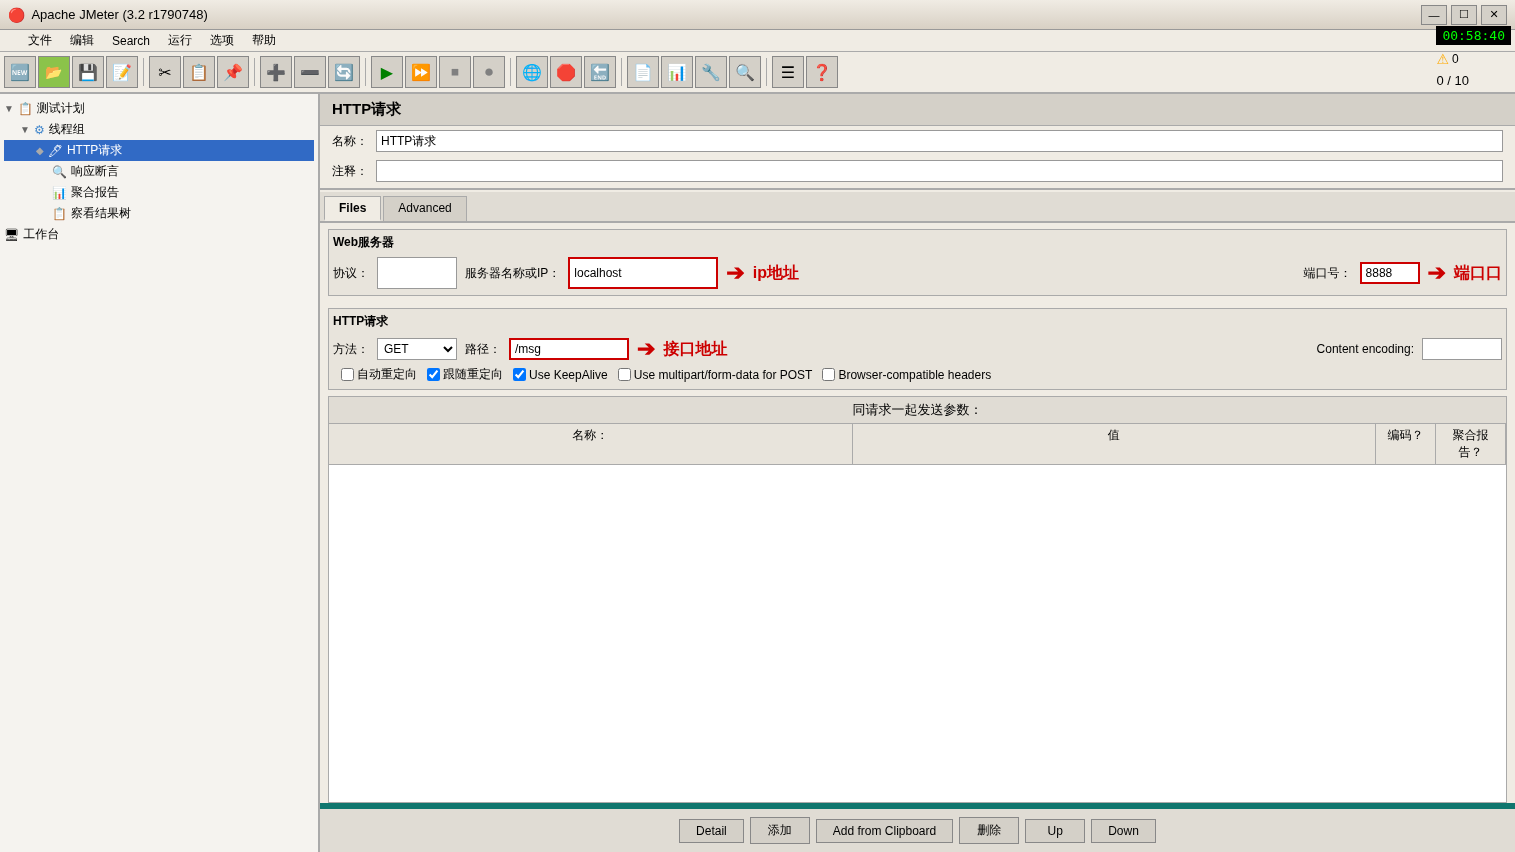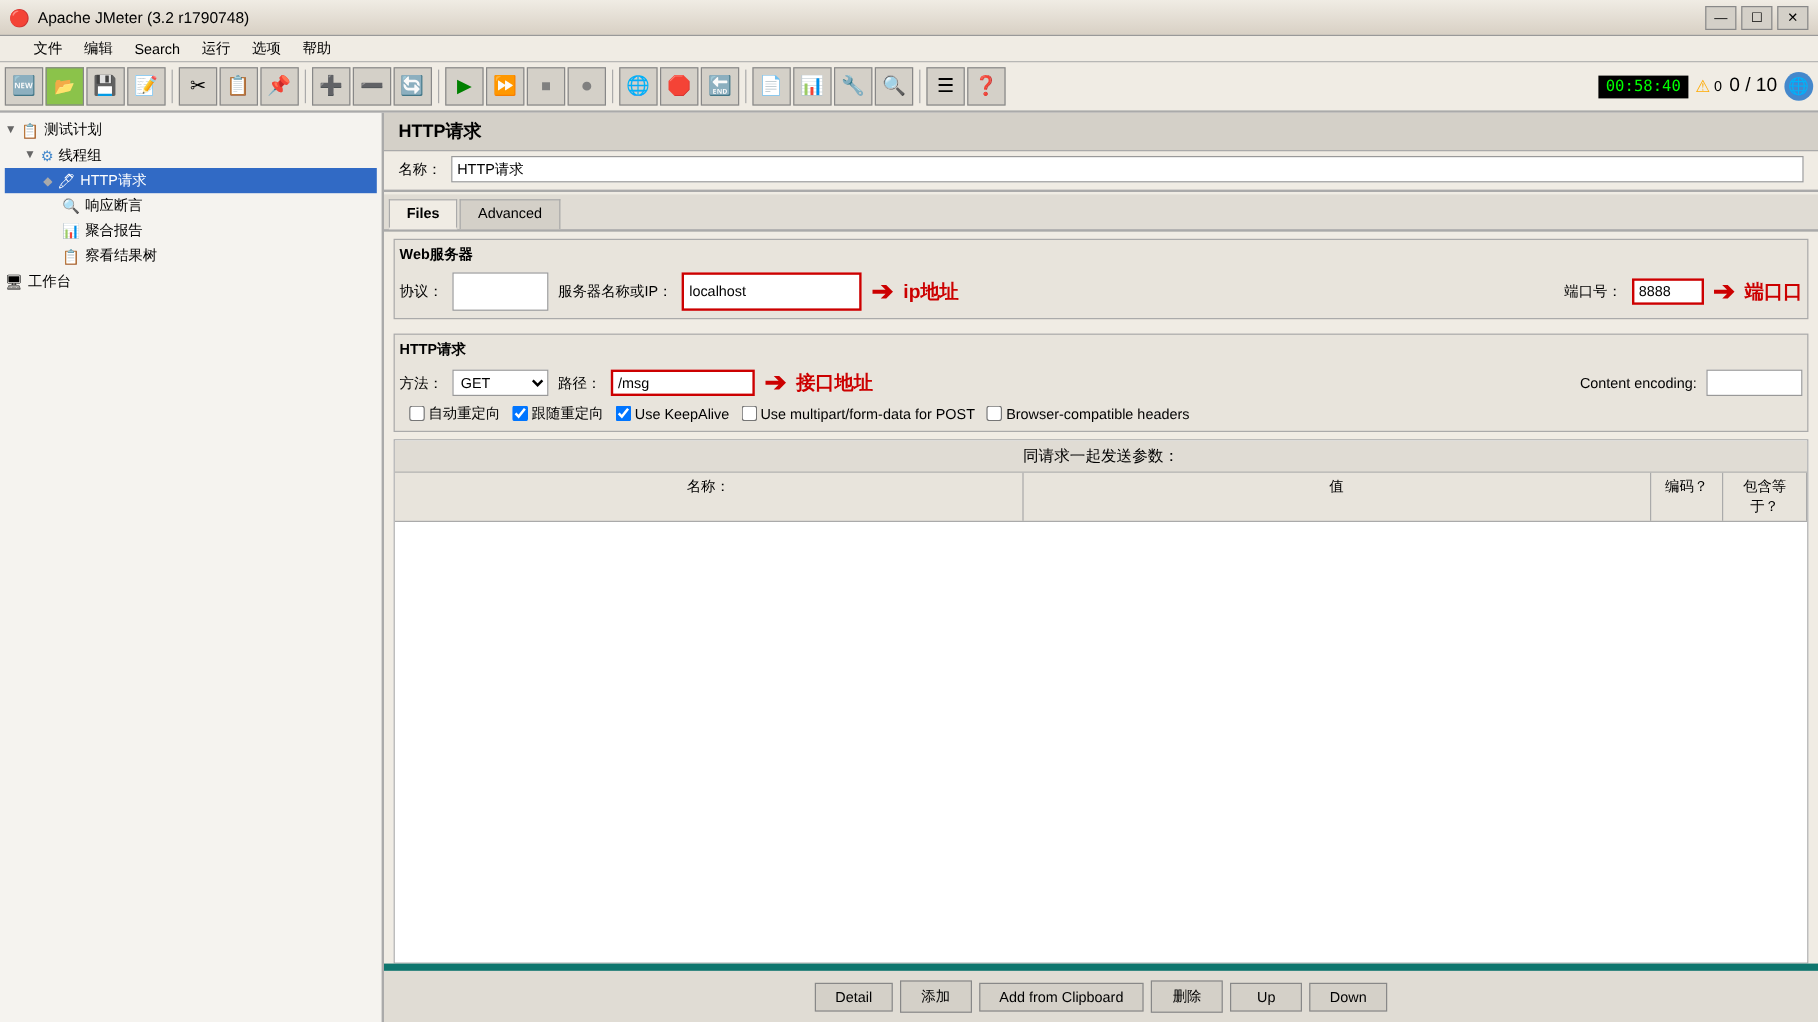--- a/index.html
+++ b/index.html
@@ -61,36 +61,37 @@
       background: #d4d0c8;
       border: 1px solid #888;
       cursor: pointer;
       display: flex; align-items: center; justify-content: center;
       font-size: 16px;
     }
     .toolbar-sep { width: 1px; height: 28px; background: #aaa; margin: 0 3px; }
     .toolbar-right {
       margin-left: auto;
       display: flex;
-      align-items: center;
+      align-items: flex-start;
       gap: 6px;
+      flex-direction: column;
     }
     .toolbar-timer {
       background: #000;
       color: #00ff00;
       font-family: monospace;
       font-size: 13px;
       padding: 2px 6px;
     }
     .toolbar-warn {
       display: flex; align-items: center; gap: 3px;
       font-size: 12px;
     }
     .warn-icon { color: #ffaa00; font-size: 14px; }
-    .toolbar-count { font-size: 16px; }
+    .toolbar-count { font-size: 13px; }
     .toolbar-globe {
       width: 24px; height: 24px;
       background: #4488cc;
       border-radius: 50%;
       display: flex; align-items: center; justify-content: center;
       color: white; font-size: 14px;
     }
 
     
     .main-layout {
@@ -439,20 +440,24 @@
 
   <div class="right-panel">
 
     <div class="section-title">HTTP请求</div>
 
     <div class="field-row">
       <span class="field-label">名称：</span>
       <input type="text" class="field-input" value="HTTP请求" style="">
     </div>
 
+    <div class="field-row">
+      <span class="field-label">注释：</span>
+      <input type="text" class="field-input" value="" style="">
+    </div>
 
     <div style="height:2px; background:#aaa; margin:2px 0;"></div>
 
     <div class="tab-bar">
       <div class="tab active">Files</div>
       <div class="tab">Advanced</div>
     </div>
 
     <div class="sub-section">
       <div class="sub-section-title">Web服务器</div>
@@ -527,21 +532,21 @@
 
     <div class="params-section">
 
       <div class="params-header">同请求一起发送参数：</div>
 
 
       <div class="params-table-header">
         <div>名称：</div>
         <div>值</div>
         <div>编码？</div>
-        <div>包含等于？</div>
+        <div>聚合报告？</div>
       </div>
 
       <div class="params-body"></div>
     </div>
 
     <div class="bottom-buttons">
       <button class="btn">Detail</button>
       <button class="btn primary">添加</button>
       <button class="btn">Add from Clipboard</button>
       <button class="btn">删除</button>

